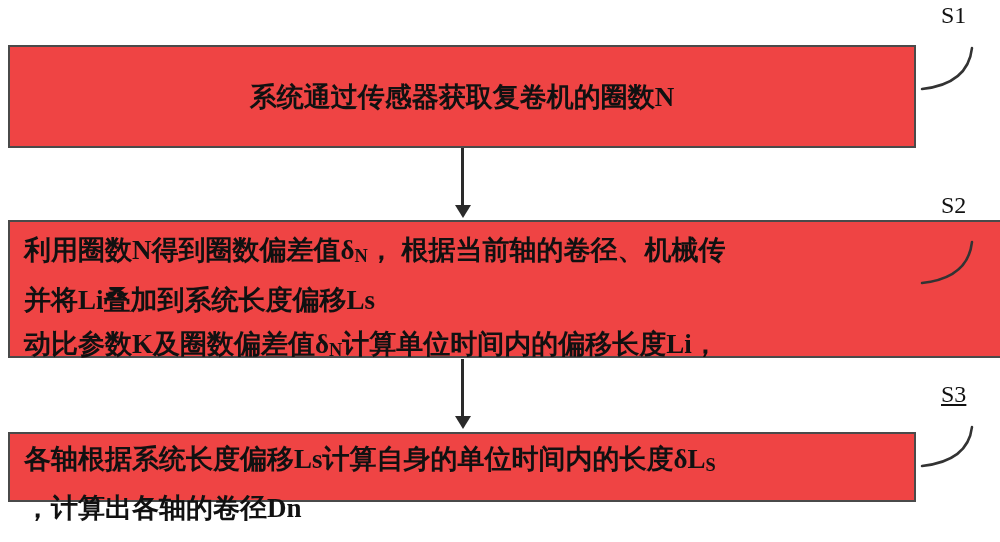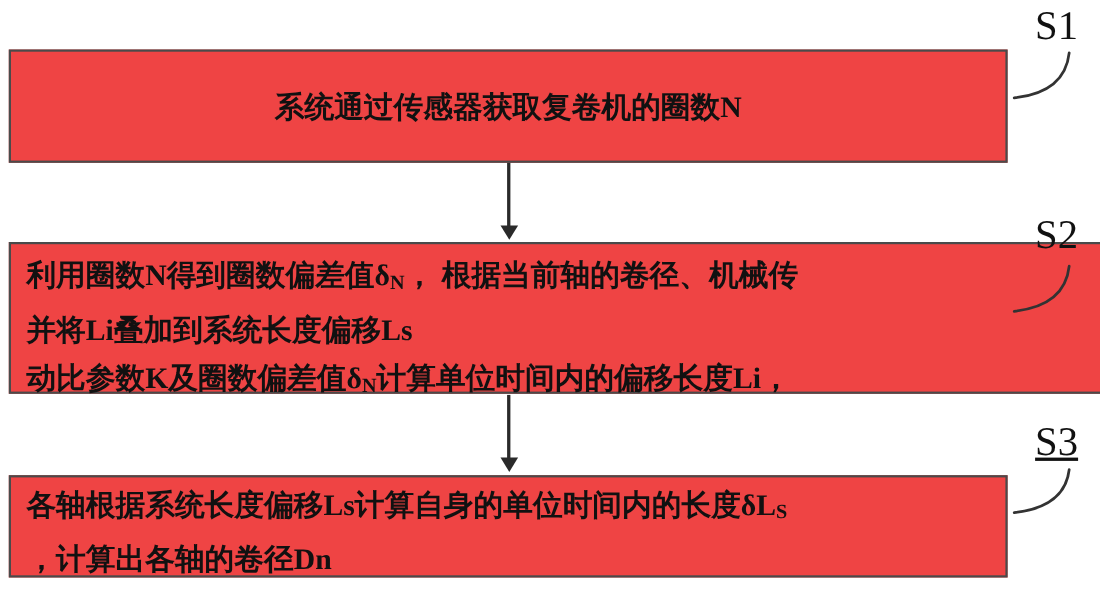--- a/index.html
+++ b/index.html
@@ -39,21 +39,21 @@
     top: 220px;
     width: 1000px;
     height: 138px;
     padding: 6px 14px;
     line-height: 44px;
   }
   .box3 {
     left: 8px;
     top: 432px;
     width: 908px;
-    height: 93px;
+    height: 70px;
     padding: 4px 14px;
     line-height: 43px;
   }
   .line {
     white-space: nowrap;
   }
   .sub {
     font-size: 0.68em;
     vertical-align: -0.18em;
   }
@@ -69,21 +69,21 @@
     border-left: 8px solid transparent;
     border-right: 8px solid transparent;
     border-top: 13px solid #2a2a2a;
   }
   .arrow1-shaft { left: 461px; top: 148px; height: 58px; }
   .arrow1-head  { left: 455px; top: 205px; }
   .arrow2-shaft { left: 461px; top: 359px; height: 58px; }
   .arrow2-head  { left: 455px; top: 416px; }
   .step-label {
     position: absolute;
-    font-size: 37px;
+    font-size: 24px;
     font-weight: normal;
     color: #111111;
     font-family: "Liberation Serif", "DejaVu Serif", serif;
   }
   .label-s1 { left: 941px; top: 2px; }
   .label-s2 { left: 941px; top: 192px; }
   .label-s3 { left: 941px; top: 381px; text-decoration: underline; }
   .connector-overlay {
     position: absolute;
     left: 0;

